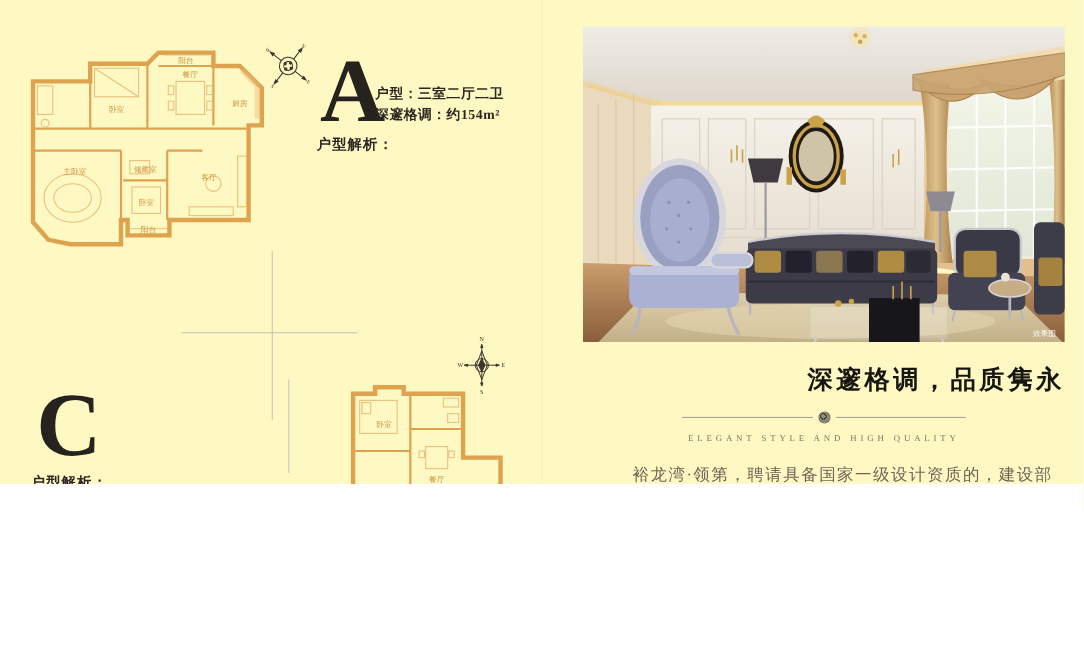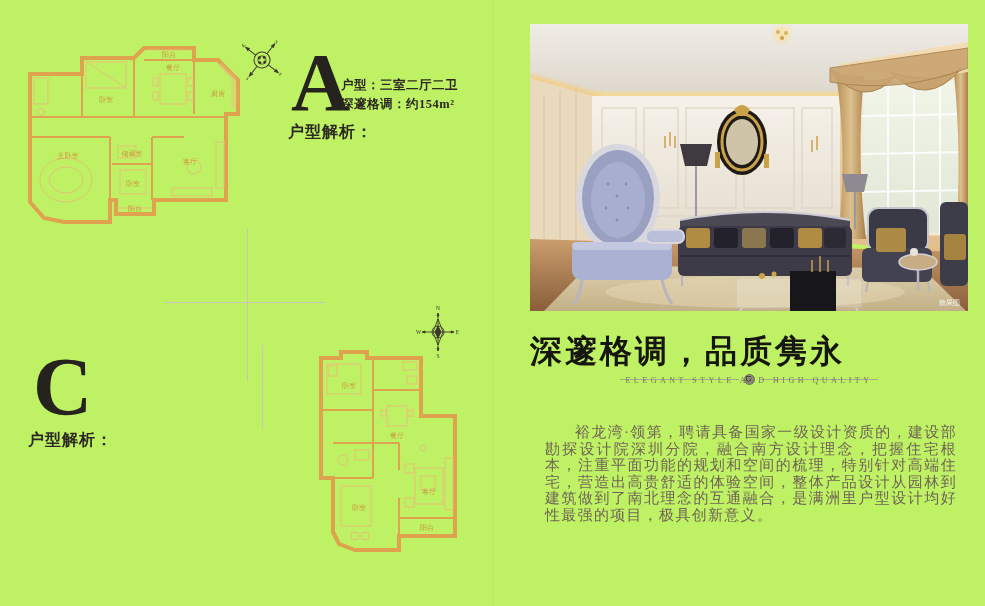--- a/index.html
+++ b/index.html
@@ -1,52 +1,52 @@
 <!DOCTYPE html>
 <html><head>
 <meta charset="utf-8">
 <style>
   html,body{margin:0;padding:0;}
   .page{
-    position:relative; width:985px; height:606px;
-    background:#bef264; overflow:hidden;
+    position:relative; width:985px; height:440px;
+    background:#fef9c3; overflow:hidden;
     font-family:"Liberation Serif", serif;
     color:#3a332c;
   }
   .abs{position:absolute;}
   .seam{left:492px;top:0;width:1px;height:606px;background:rgba(120,110,80,.06);}
 
   
   .big-letter{font-size:82px;font-weight:700;line-height:.9;color:#26221d;letter-spacing:-2px;}
 
   .spec{font-weight:700;font-size:12.5px;line-height:1.55;color:#2d2823;letter-spacing:.5px;}
-  .analysis-title{font-weight:700;font-size:16px;color:#2d2823;letter-spacing:1px;}
+  .analysis-title{font-weight:700;font-size:13px;color:#2d2823;letter-spacing:1px;}
   .para{
     font-size:9.5px;color:#6b5d50;letter-spacing:4px;line-height:13.5px;
     text-align:justify;text-indent:2em;
   }
 
   
   .hairline-v{width:1px;background:#c9c8b6;}
   .hairline-h{height:1px;background:#c9c8b6;}
 
   
   .photo-wrap{left:530px;top:24px;width:438px;height:287px;}
   .headline{
-    left:530px;top:330px;width:438px;text-align:left;
-    font-size:32px;font-weight:700;color:#17150f;letter-spacing:3px;
+    left:530px;top:330px;width:438px;text-align:right;
+    font-size:23px;font-weight:700;color:#17150f;letter-spacing:3px;
   }
   .divider{left:620px;top:374px;width:258px;display:flex;align-items:center;}
   .divider .line{flex:1;height:1px;background:#a9a695;}
   .divider .orn{
     width:9px;height:9px;border-radius:50%;border:1px solid #6d6a5c;margin:0 5px;
     background:radial-gradient(circle at 40% 40%, #8f8c7c 0 2px, #4a4739 2px 3px, #8f8c7c 3px);
   }
   .subheadline{
-    left:530px;top:376px;width:438px;text-align:center;
+    left:530px;top:394px;width:438px;text-align:center;
     font-size:8px;letter-spacing:3.5px;color:#7c7465;
   }
   .body-copy{left:545px;top:424px;width:412px;}
   .body-copy p{
     margin:0 0 7px 0;font-size:15px;color:#706456;letter-spacing:1.3px;
     line-height:16.5px;text-align:justify;text-indent:2em;
   }
 
   .footer{right:4px;bottom:8px;display:flex;align-items:stretch;}
   .footer .tagline{

